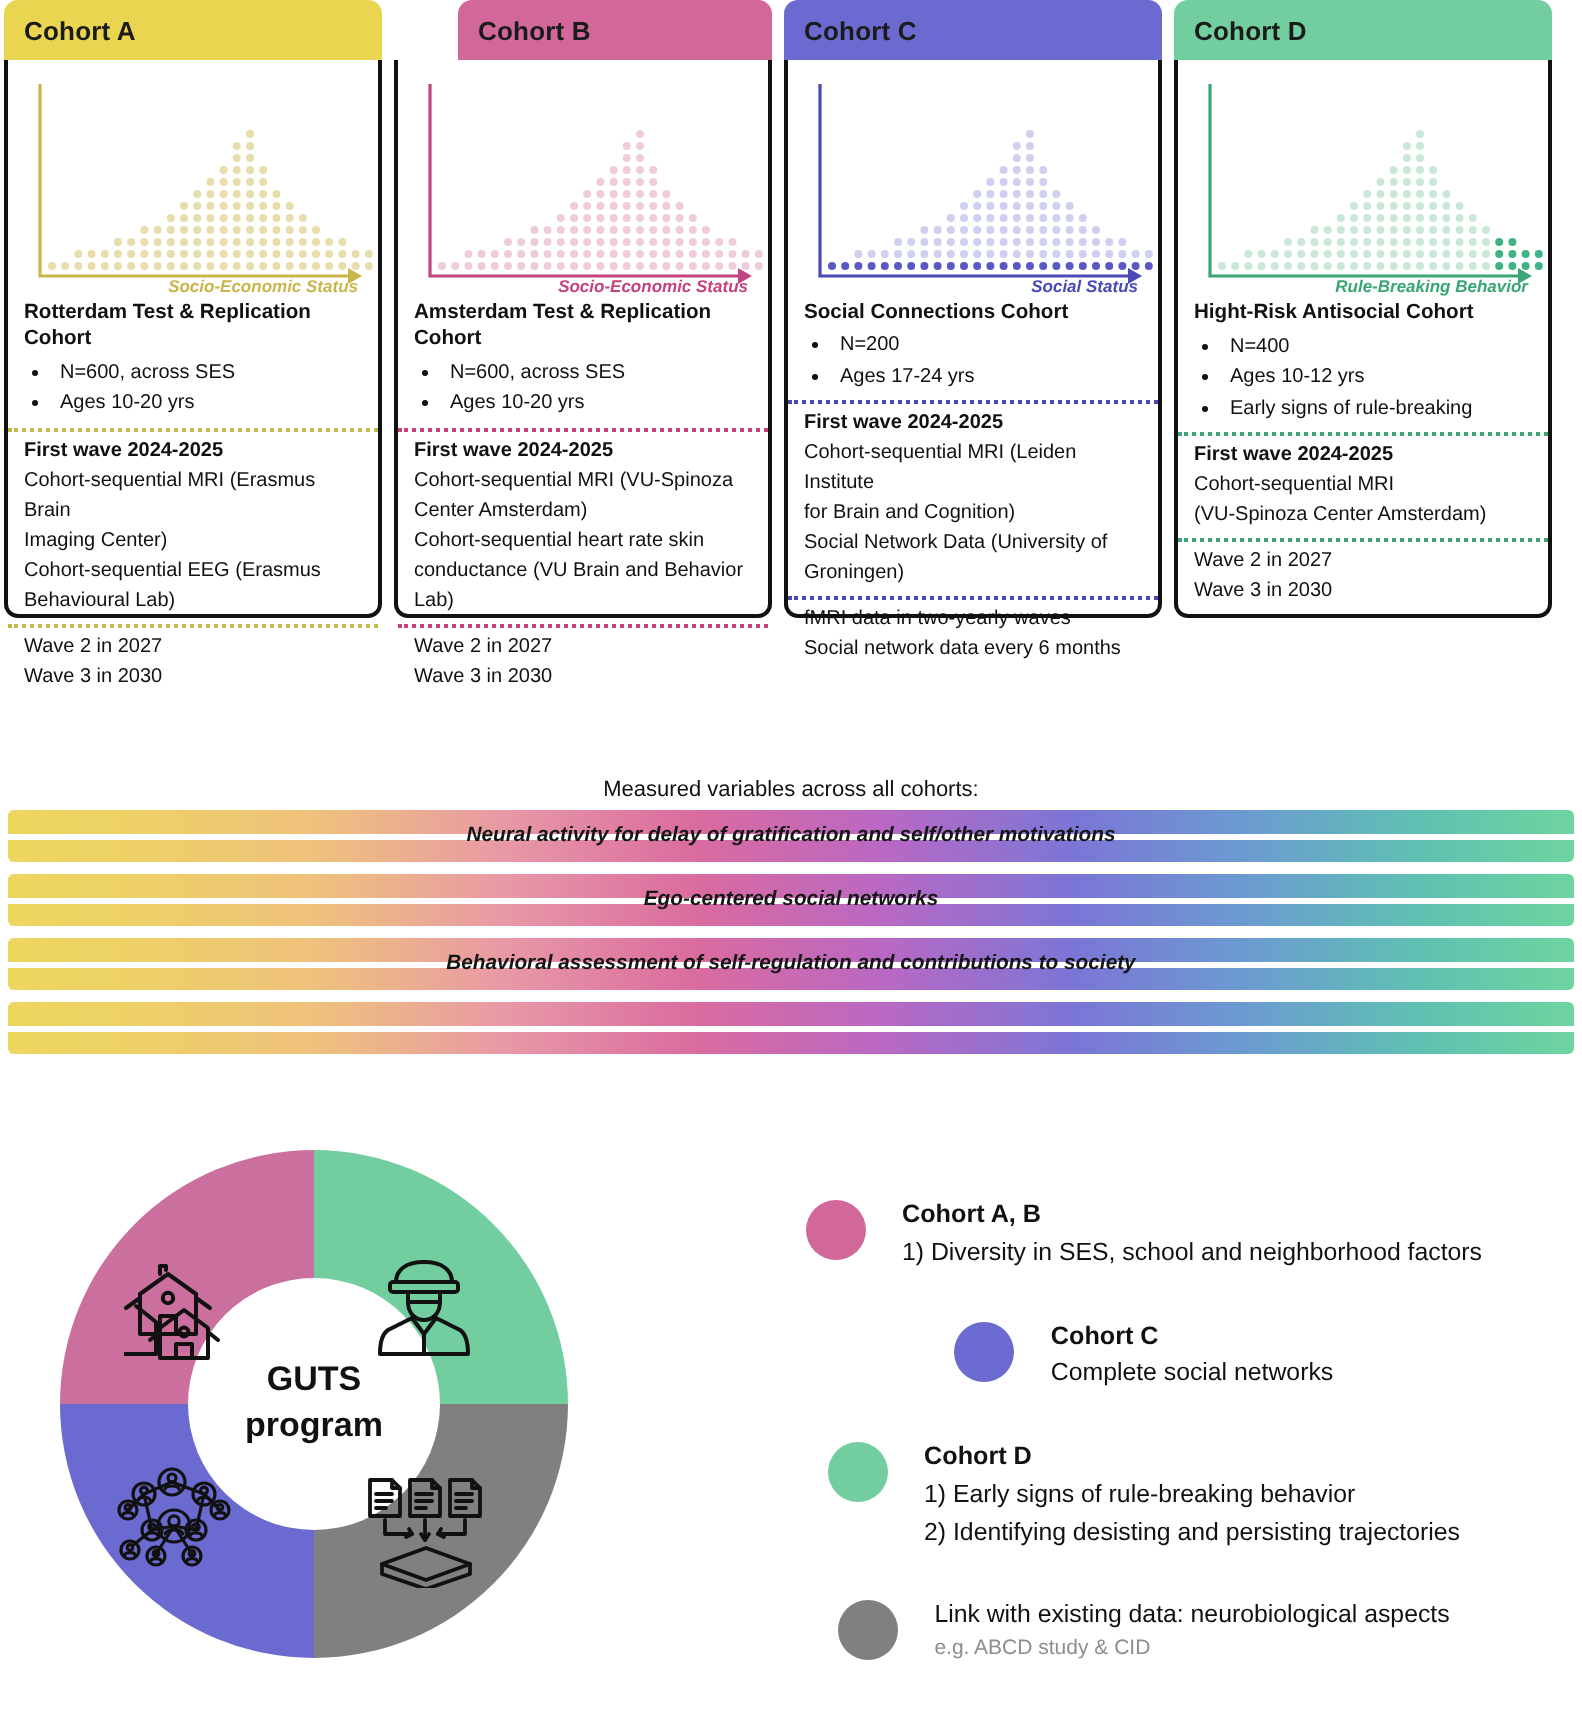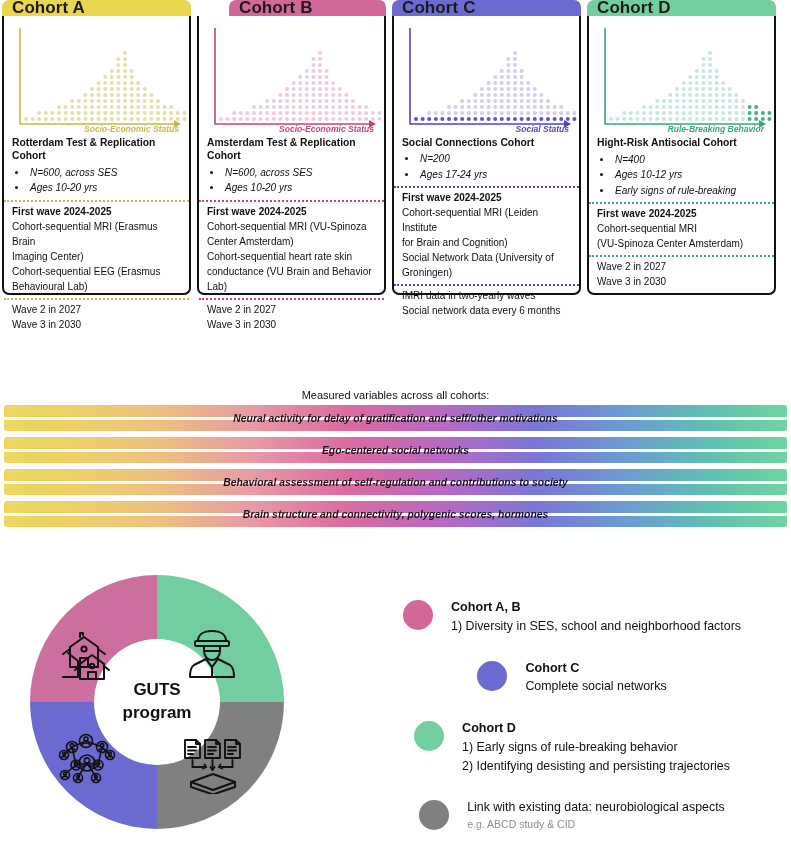--- a/index.html
+++ b/index.html
@@ -25,26 +25,26 @@
     gap: 6px;
     padding: 0 2px;
     box-sizing: border-box;
   }
   .card {
     width: 189px;
     box-sizing: border-box;
     position: relative;
   }
   .card-header {
-    height: 16px;
+    height: 30px;
     border-radius: 7px 7px 0 0;
     display: flex;
     align-items: center;
     padding-left: 10px;
-    font-size: 17px;
+    font-size: 13px;
     font-weight: bold;
     color: #1b1b1b;
     letter-spacing: 0.1px;
   }
   .card-body {
     border: 2px solid #111111;
     border-top: none;
     border-radius: 0 0 7px 7px;
     height: 279px;
     box-sizing: border-box;
@@ -78,21 +78,20 @@
   .sec-title {
     font-size: 10.3px;
     font-weight: bold;
     margin: 0 0 2px 0;
     line-height: 1.3;
   }
   .bullets {
     margin: 0;
     padding-left: 16px;
     list-style: disc;
-    font-style: italic;
   }
   .bullets li {
     font-size: 10px;
     line-height: 1.55;
     margin: 0;
     padding-left: 2px;
   }
   .divider {
     border-top: 2px dotted #cccccc;
     margin: 0;
@@ -855,21 +854,20 @@
     <div class="bar" style="background: linear-gradient(to right, rgb(236, 215, 94) 0%, rgb(238, 209, 102) 8%, rgb(238, 192, 126) 20%, rgb(232, 152, 166) 32%, rgb(218, 107, 159) 44%, rgb(185, 104, 196) 56%, rgb(123, 118, 214) 68%, rgb(106, 158, 208) 80%, rgb(95, 192, 178) 90%, rgb(111, 212, 159) 100%);">
       <div class="split"></div>
       <div class="bar-label"><span>Ego-centered social networks</span></div>
     </div>
     <div class="bar" style="background: linear-gradient(to right, rgb(236, 215, 94) 0%, rgb(238, 209, 102) 8%, rgb(238, 192, 126) 20%, rgb(232, 152, 166) 32%, rgb(218, 107, 159) 44%, rgb(185, 104, 196) 56%, rgb(123, 118, 214) 68%, rgb(106, 158, 208) 80%, rgb(95, 192, 178) 90%, rgb(111, 212, 159) 100%);">
       <div class="split"></div>
       <div class="bar-label"><span>Behavioral assessment of self-regulation and contributions to society</span></div>
     </div>
     <div class="bar" style="background: linear-gradient(to right, rgb(236, 215, 94) 0%, rgb(238, 209, 102) 8%, rgb(238, 192, 126) 20%, rgb(232, 152, 166) 32%, rgb(218, 107, 159) 44%, rgb(185, 104, 196) 56%, rgb(123, 118, 214) 68%, rgb(106, 158, 208) 80%, rgb(95, 192, 178) 90%, rgb(111, 212, 159) 100%);">
       <div class="split"></div>
-      <div class="bar-label"><span>Brain structure and connectivity, polygenic scores, hormones</span></div>
     </div>
   </div>
 
 <div class="donut-wrap">
   <svg width="258" height="258" viewBox="0 0 258 258">
 
     <path id="seg-tl" d="M129 129 L129 2 A127 127 0 0 0 2 129 Z" fill="#ca6f9e"></path>
     <path id="seg-tr" d="M129 129 L256 129 A127 127 0 0 0 129 2 Z" fill="#73ce9f"></path>
     <path id="seg-br" d="M129 129 L129 256 A127 127 0 0 0 256 129 Z" fill="#808080"></path>
     <path id="seg-bl" d="M129 129 L2 129 A127 127 0 0 0 129 256 Z" fill="#6b6ad0"></path>

